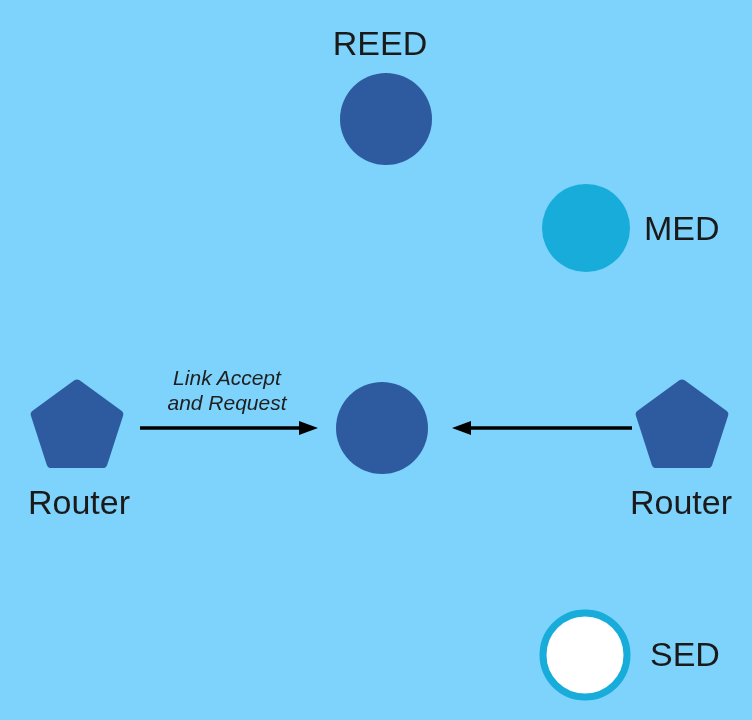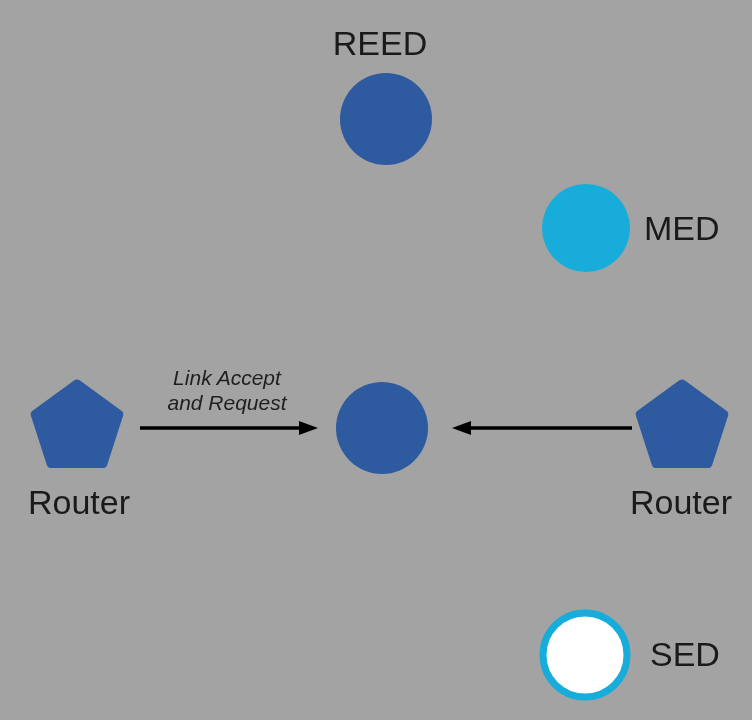--- a/index.html
+++ b/index.html
@@ -4,21 +4,21 @@
 <style>
   html, body {
     margin: 0;
     padding: 0;
     background: #ffffff;
   }
   .stage {
     position: relative;
     width: 752px;
     height: 720px;
-    background: #a3a3a3;
+    background: #7dd3fc;
     overflow: hidden;
     font-family: "Liberation Sans", sans-serif;
   }
   svg text {
     font-family: "Liberation Sans", sans-serif;
     fill: #1a1a1a;
   }
   .node-label {
     font-size: 34px;
     font-weight: 400;

